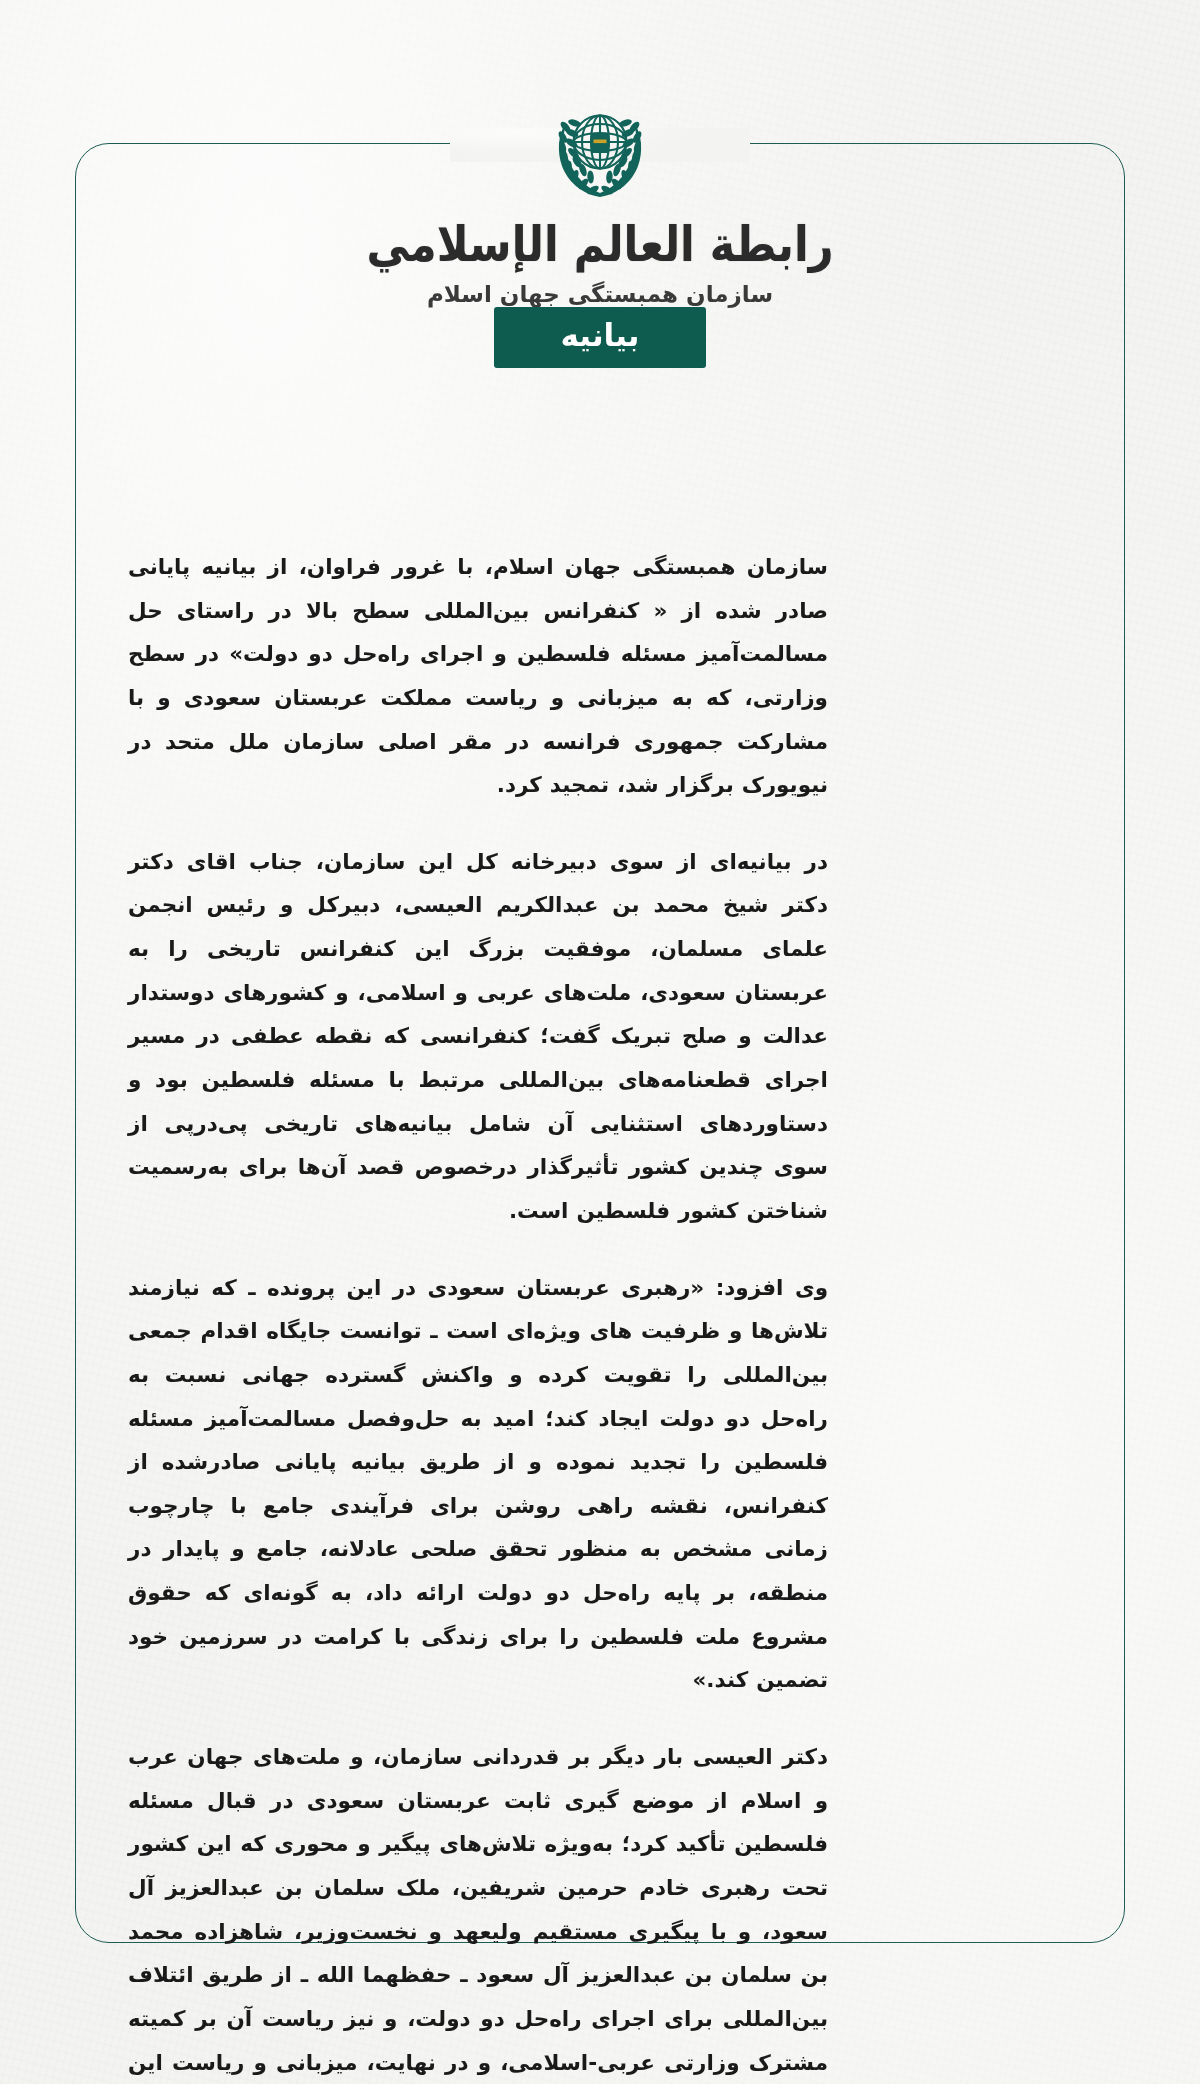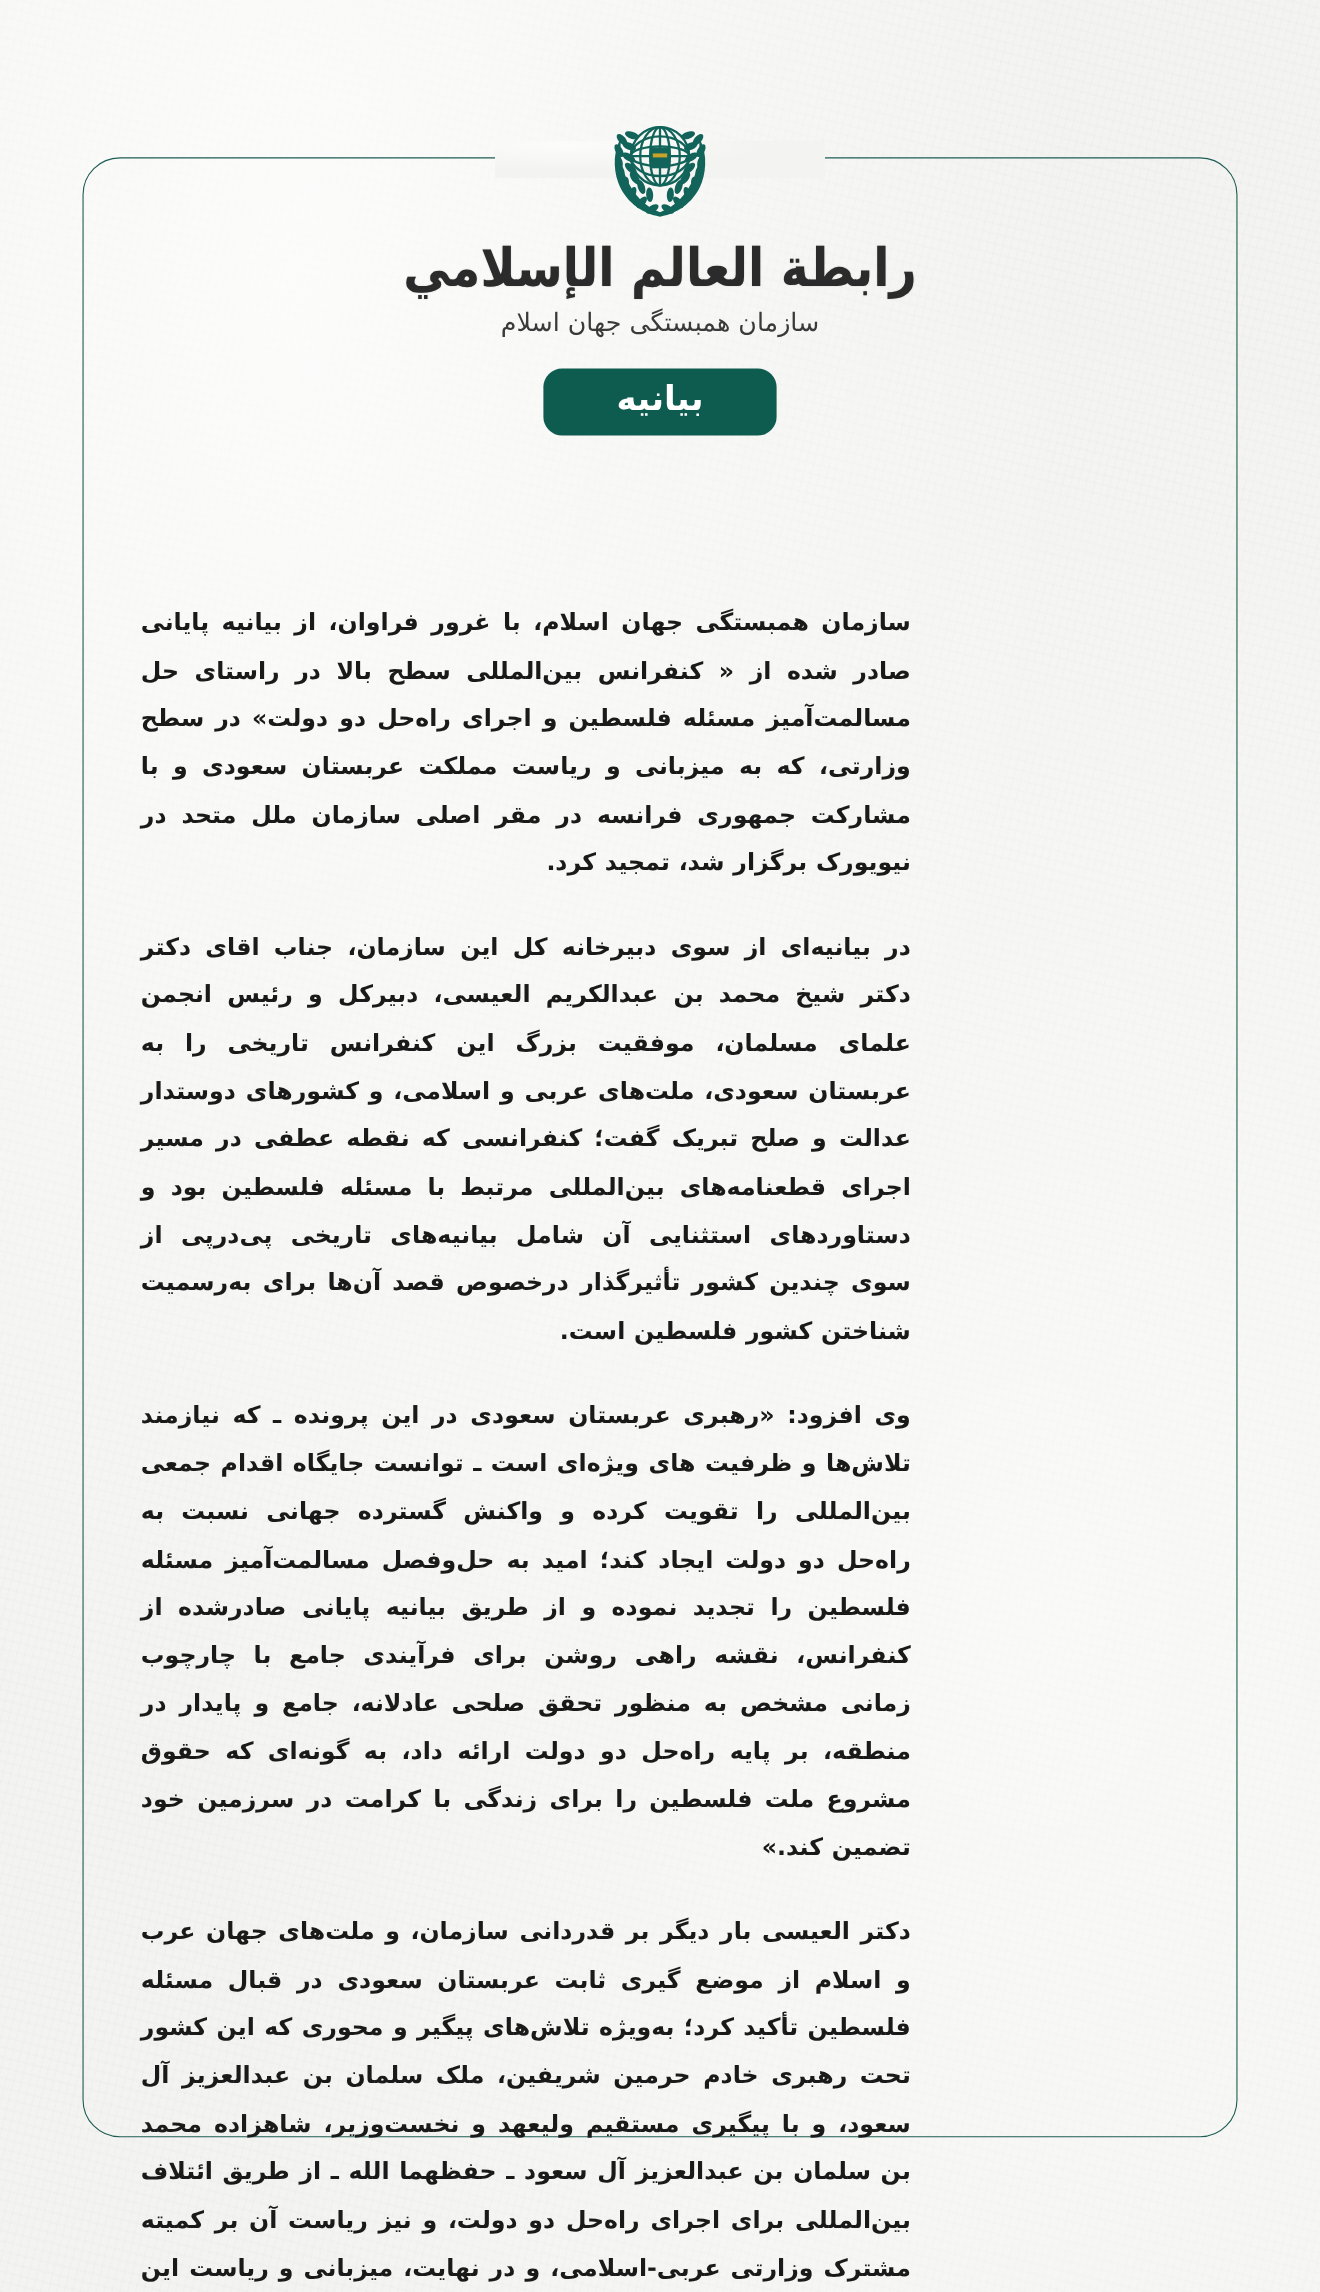--- a/index.html
+++ b/index.html
@@ -79,32 +79,32 @@
     color: #2b2b2b;
     letter-spacing: -1px;
     line-height: 1.05;
     transform: scaleY(1.12);
     text-shadow: 0 0 1px rgba(40,40,40,0.35);
   }
 
   #org-persian {
     margin-top: 14px;
     font-size: 23px;
-    font-weight: 400;
+    font-weight: 700;
     color: #3a3a3a;
     letter-spacing: 0px;
   }
 
   #badge {
-    margin-top: 28px;
+    margin-top: 0;
     background: #0d5c4f;
     color: #ffffff;
     font-size: 31px;
     font-weight: 700;
-    border-radius: 17px;
+    border-radius: 3px;
     padding: 11px 66px 14px 66px;
     line-height: 1.15;
     letter-spacing: 0.5px;
   }
 
   
   #body-copy {
     position: absolute;
     left: 128px;
     top: 545px;

